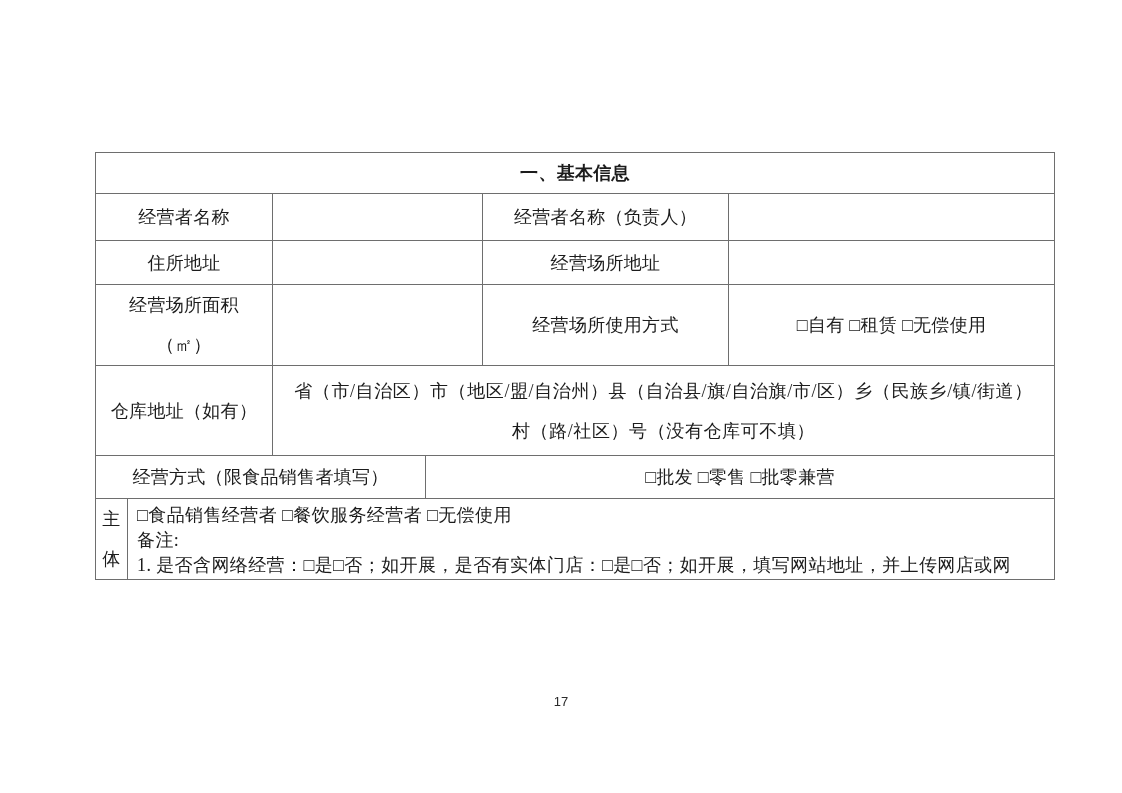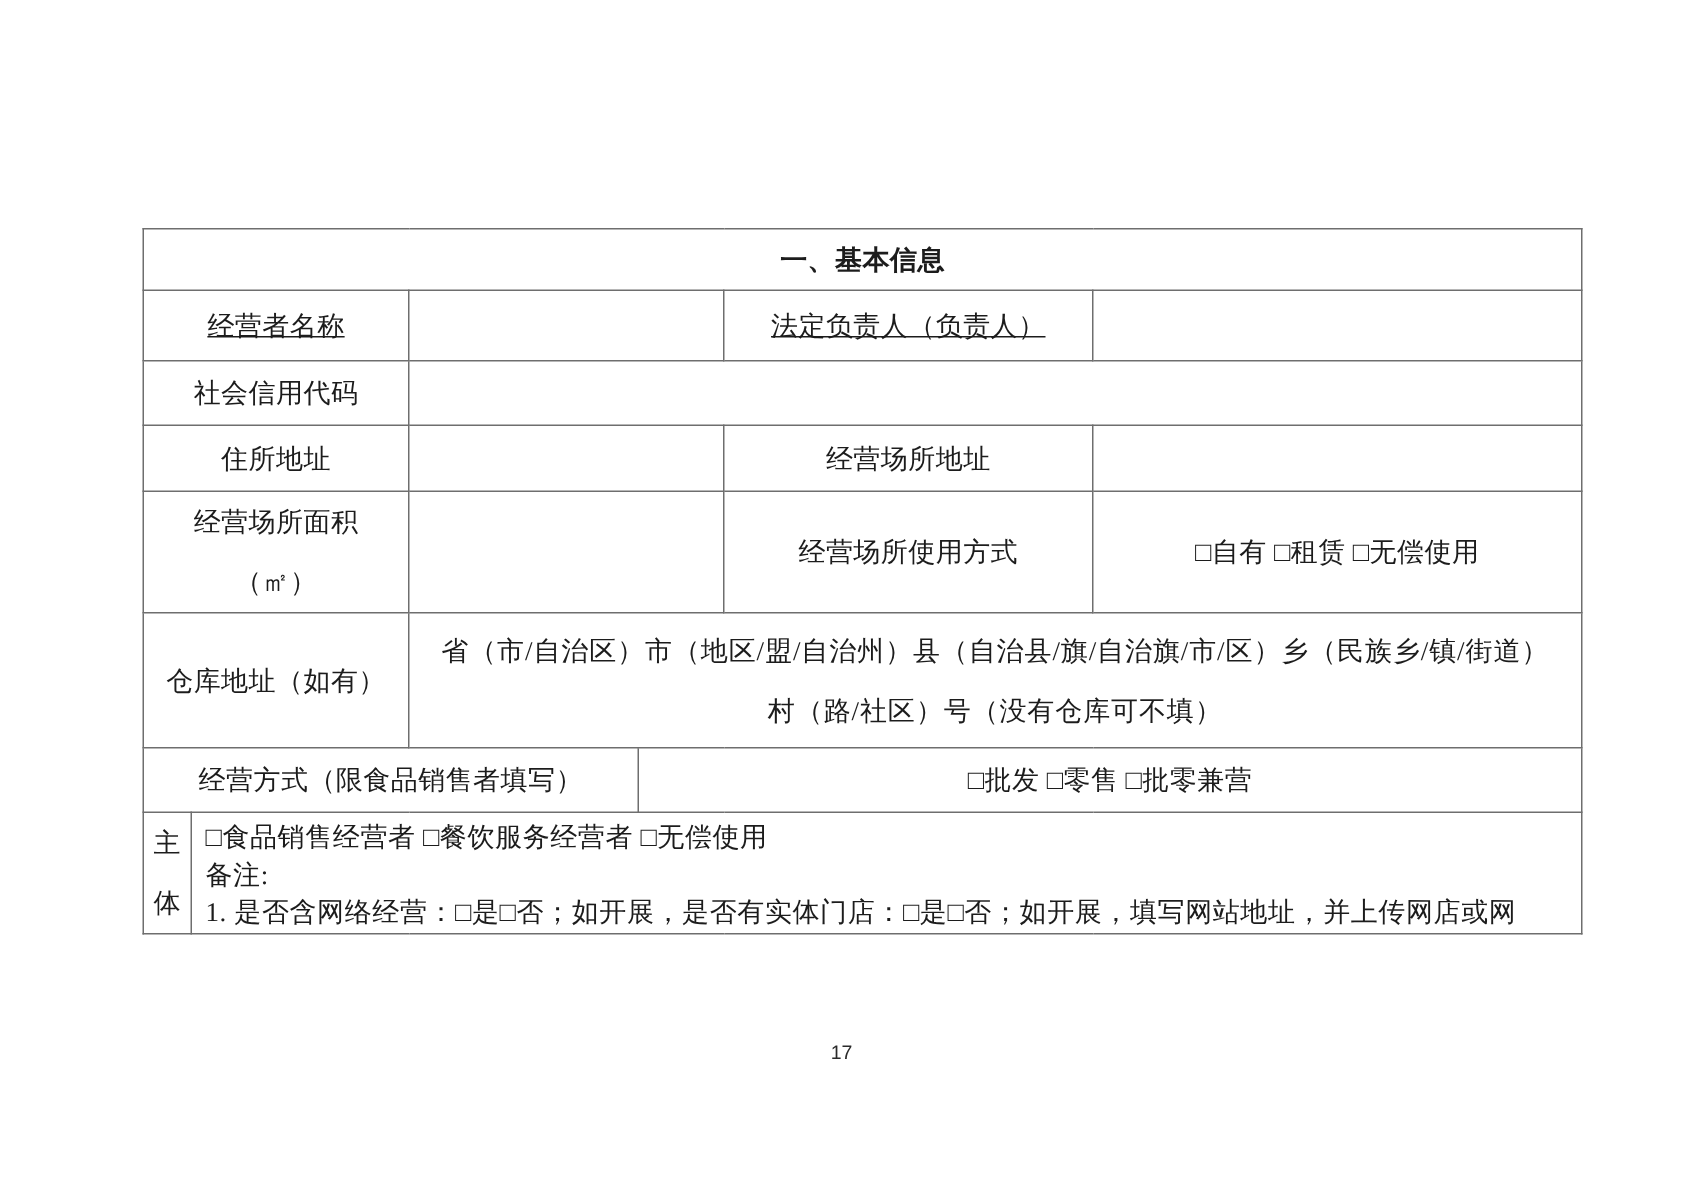--- a/index.html
+++ b/index.html
@@ -25,21 +25,21 @@
     border: 1.5px solid #6e6e6e;
     text-align: center;
     vertical-align: middle;
     font-size: 18px;
     letter-spacing: 0.3px;
     padding: 0;
     overflow: hidden;
     margin-left: 36px;
   }
   tr.r-title  td { height: 41px; }
-  tr.r-1      td { height: 47px; text-decoration: underline; }
+  tr.r-1      td { height: 47px; }
   tr.r-2      td { height: 43px; }
   tr.r-3      td { height: 44px; }
   tr.r-4      td { height: 80px; }
   tr.r-5      td { height: 90px; }
   tr.r-6      td { height: 43px; }
   tr.r-7      td { height: 43px; }
   tr.r-8      td { height: 81px; }
   .title-cell {
     font-weight: bold;
     font-size: 19px;
@@ -85,28 +85,24 @@
     </colgroup>
 
     <tbody>
         <tr class="r-title">
       <td colspan="6" class="title-cell">一、基本信息</td>
     </tr>
 
     <tr class="r-1">
       <td colspan="2">经营者名称</td>
       <td colspan="2"></td>
-      <td>法定负责人（负责人）</td>
+      <td>经营者名称（负责人）</td>
       <td></td>
     </tr>
 
-    <tr class="r-2">
-      <td colspan="2">社会信用代码</td>
-      <td colspan="4"></td>
-    </tr>
 
     <tr class="r-3">
       <td colspan="2">住所地址</td>
       <td colspan="2"></td>
       <td>经营场所地址</td>
       <td></td>
     </tr>
 
     <tr class="r-4">
       <td colspan="2" class="two-line">

